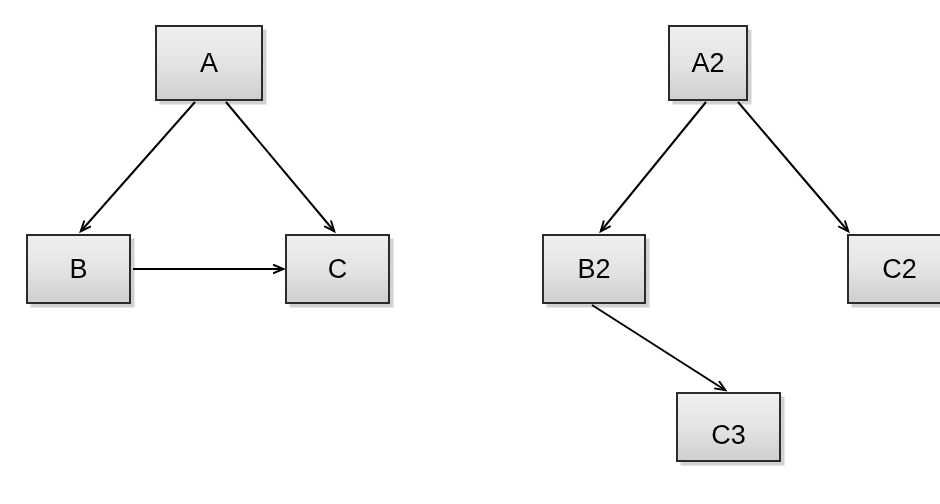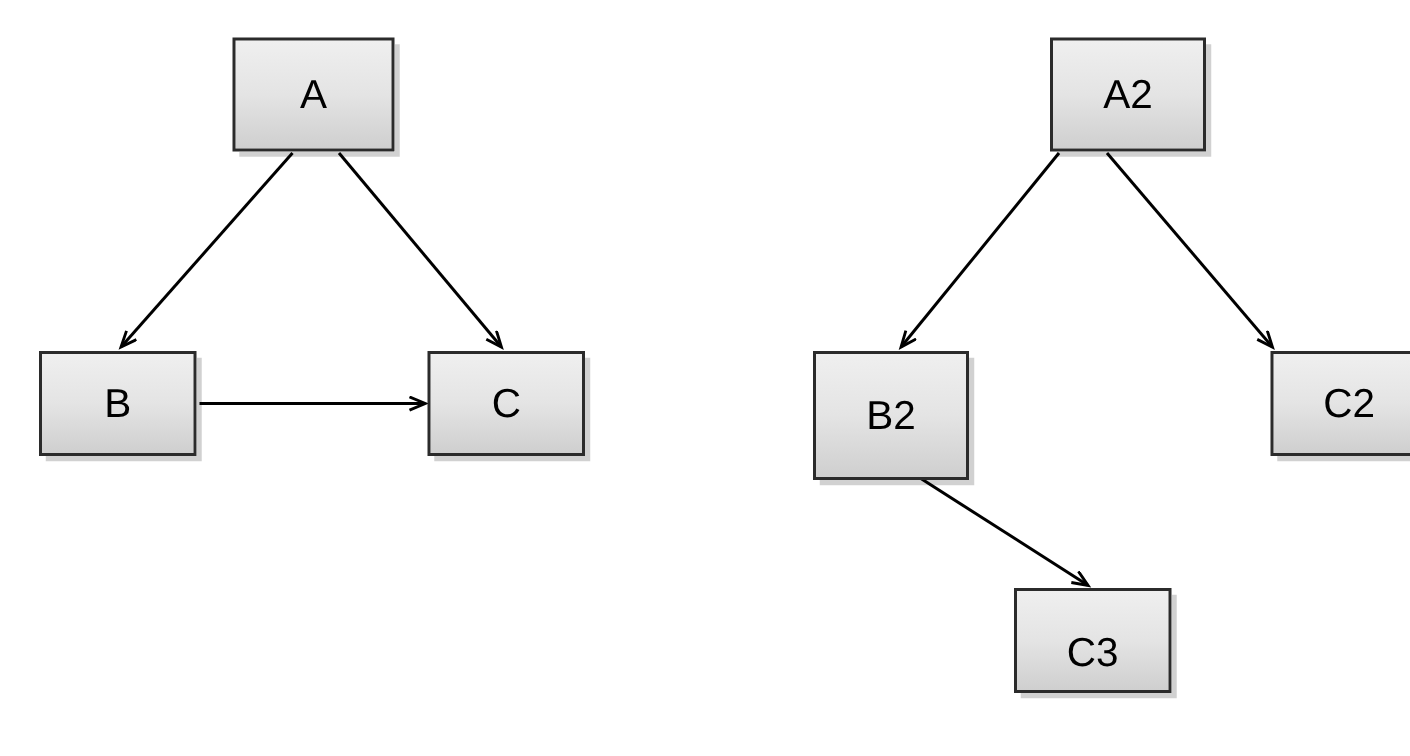--- a/index.html
+++ b/index.html
@@ -72,24 +72,24 @@
   <div id="nodes-group">
       <div class="node" style="left: 155px; top: 25px; width: 108px; height: 76px; border-color: rgb(43, 43, 43); background: linear-gradient(rgb(239, 239, 239) 0%, rgb(228, 228, 228) 50%, rgb(207, 207, 207) 100%);">
         <span class="node-label" style="color: rgb(0, 0, 0);">A</span>
       </div>
       <div class="node" style="left: 26px; top: 234px; width: 105px; height: 70px; border-color: rgb(43, 43, 43); background: linear-gradient(rgb(239, 239, 239) 0%, rgb(228, 228, 228) 50%, rgb(207, 207, 207) 100%);">
         <span class="node-label" style="color: rgb(0, 0, 0);">B</span>
       </div>
       <div class="node" style="left: 285px; top: 234px; width: 105px; height: 70px; border-color: rgb(43, 43, 43); background: linear-gradient(rgb(239, 239, 239) 0%, rgb(228, 228, 228) 50%, rgb(207, 207, 207) 100%);">
         <span class="node-label" style="color: rgb(0, 0, 0);">C</span>
       </div>
-      <div class="node" style="left: 668px; top: 25px; width: 104px; height: 76px; border-color: rgb(43, 43, 43); background: linear-gradient(rgb(239, 239, 239) 0%, rgb(228, 228, 228) 50%, rgb(207, 207, 207) 100%); margin-left: 32px;">
+      <div class="node" style="left: 668px; top: 25px; width: 80px; height: 76px; border-color: rgb(43, 43, 43); background: linear-gradient(rgb(239, 239, 239) 0%, rgb(228, 228, 228) 50%, rgb(207, 207, 207) 100%);">
         <span class="node-label" style="color: rgb(0, 0, 0);">A2</span>
       </div>
-      <div class="node" style="left: 542px; top: 234px; width: 104px; height: 86px; border-color: rgb(43, 43, 43); background: linear-gradient(rgb(239, 239, 239) 0%, rgb(228, 228, 228) 50%, rgb(207, 207, 207) 100%);">
+      <div class="node" style="left: 542px; top: 234px; width: 104px; height: 70px; border-color: rgb(43, 43, 43); background: linear-gradient(rgb(239, 239, 239) 0%, rgb(228, 228, 228) 50%, rgb(207, 207, 207) 100%);">
         <span class="node-label" style="color: rgb(0, 0, 0);">B2</span>
       </div>
       <div class="node" style="left: 799px; top: 234px; width: 105px; height: 70px; border-color: rgb(43, 43, 43); background: linear-gradient(rgb(239, 239, 239) 0%, rgb(228, 228, 228) 50%, rgb(207, 207, 207) 100%); margin-left: 48px;">
         <span class="node-label" style="color: rgb(0, 0, 0);">C2</span>
       </div>
       <div class="node" style="left: 676px; top: 392px; width: 105px; height: 70px; border-color: rgb(43, 43, 43); background: linear-gradient(rgb(239, 239, 239) 0%, rgb(228, 228, 228) 50%, rgb(207, 207, 207) 100%);">
         <span class="node-label" style="color: rgb(0, 0, 0); margin-top: 16px;">C3</span>
       </div>
     </div>
 

